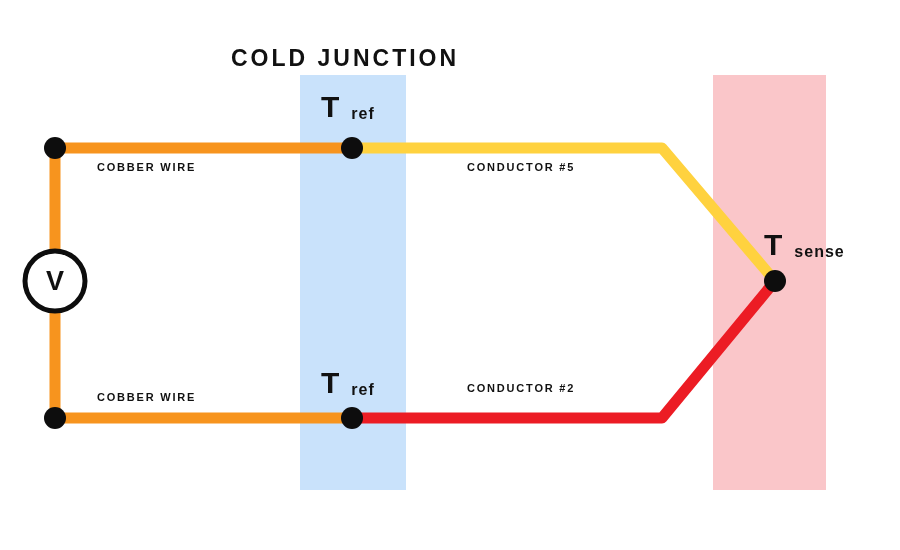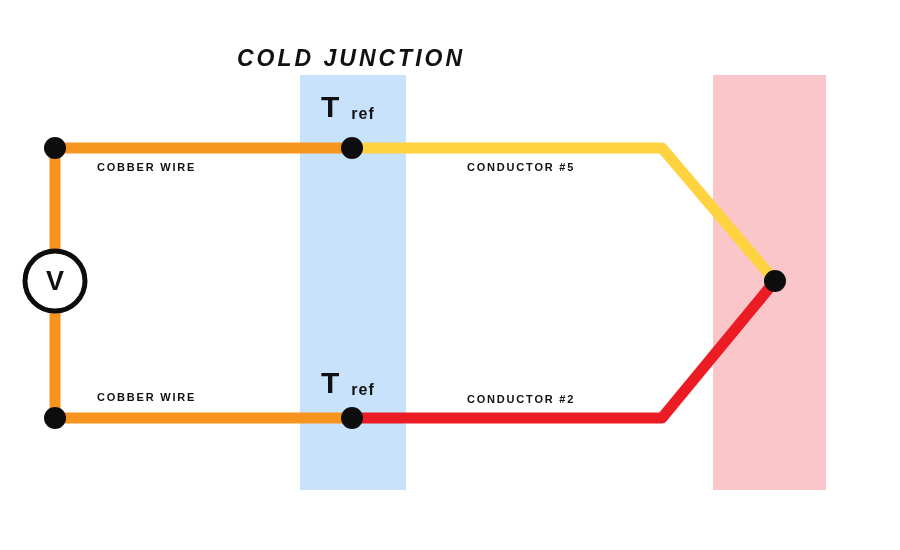--- a/index.html
+++ b/index.html
@@ -24,22 +24,20 @@
     position: absolute;
     color: #111111;
     font-weight: bold;
     white-space: nowrap;
     user-select: none;
   }
   .heading {
     font-size: 23px;
     letter-spacing: 3px;
     width: 240px;
-    text-align: center;
-    font-style: italic;
   }
   .wire-label {
     font-size: 11px;
     letter-spacing: 1.8px;
   }
   .t-label .t-sym {
     font-size: 30px;
     font-weight: bold;
   }
   .t-label .t-sub {
@@ -78,24 +76,27 @@
     <circle cx="352" cy="148" r="11" fill="#0D0D0D"></circle>
     <circle cx="352" cy="418" r="11" fill="#0D0D0D"></circle>
     <circle cx="775" cy="281" r="11" fill="#0D0D0D"></circle>
   </svg>
 
   <div class="txt heading" style="left:231px; top:45px;">COLD JUNCTION</div>
 
   <div class="txt wire-label" style="left:97px; top:161px;">COBBER WIRE</div>
   <div class="txt wire-label" style="left:97px; top:391px;">COBBER WIRE</div>
   <div class="txt wire-label" style="left:467px; top:161px;">CONDUCTOR #5</div>
-  <div class="txt wire-label" style="left:467px; top:393px;">CONDUCTOR #2</div>
+  <div class="txt wire-label" style="left:467px; top:382px;">CONDUCTOR #2</div>
 
   <div class="txt t-label" style="left:321px; top:90px;">
     <span class="t-sym">T</span><span class="t-sub">ref</span>
   </div>
   <div class="txt t-label" style="left:321px; top:366px;">
     <span class="t-sym">T</span><span class="t-sub">ref</span>
   </div>
+  <div class="txt t-label" style="left:764px; top:228px;">
+    <span class="t-sym">T</span><span class="t-sub">sense</span>
+  </div>
 
   <div class="txt v-label" style="left:25px; top:266px;">V</div>
 
 </div>
 
 </body></html>

